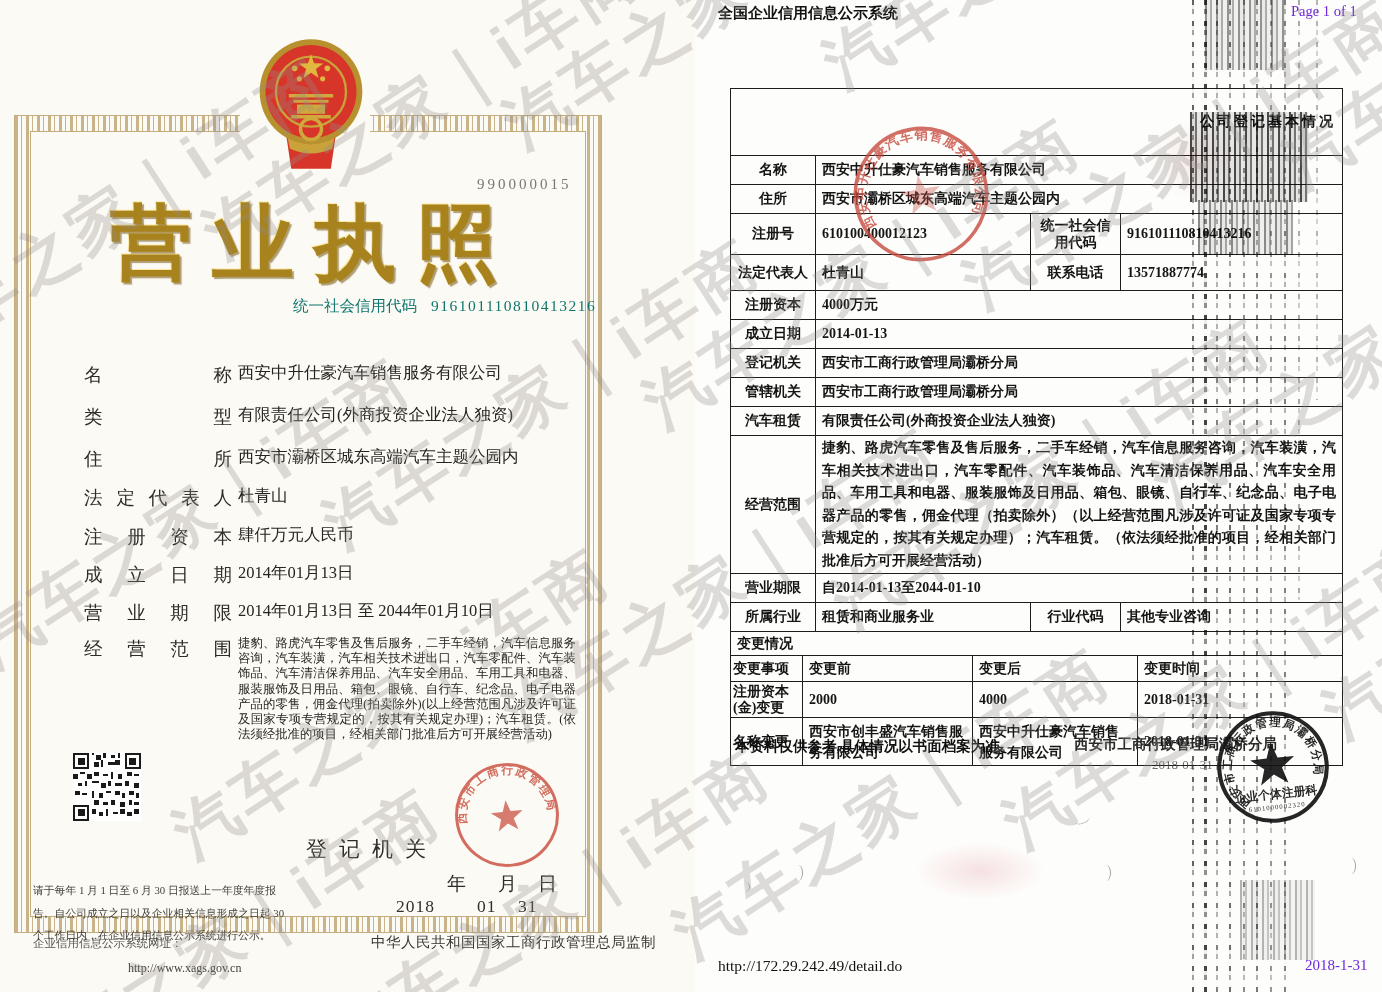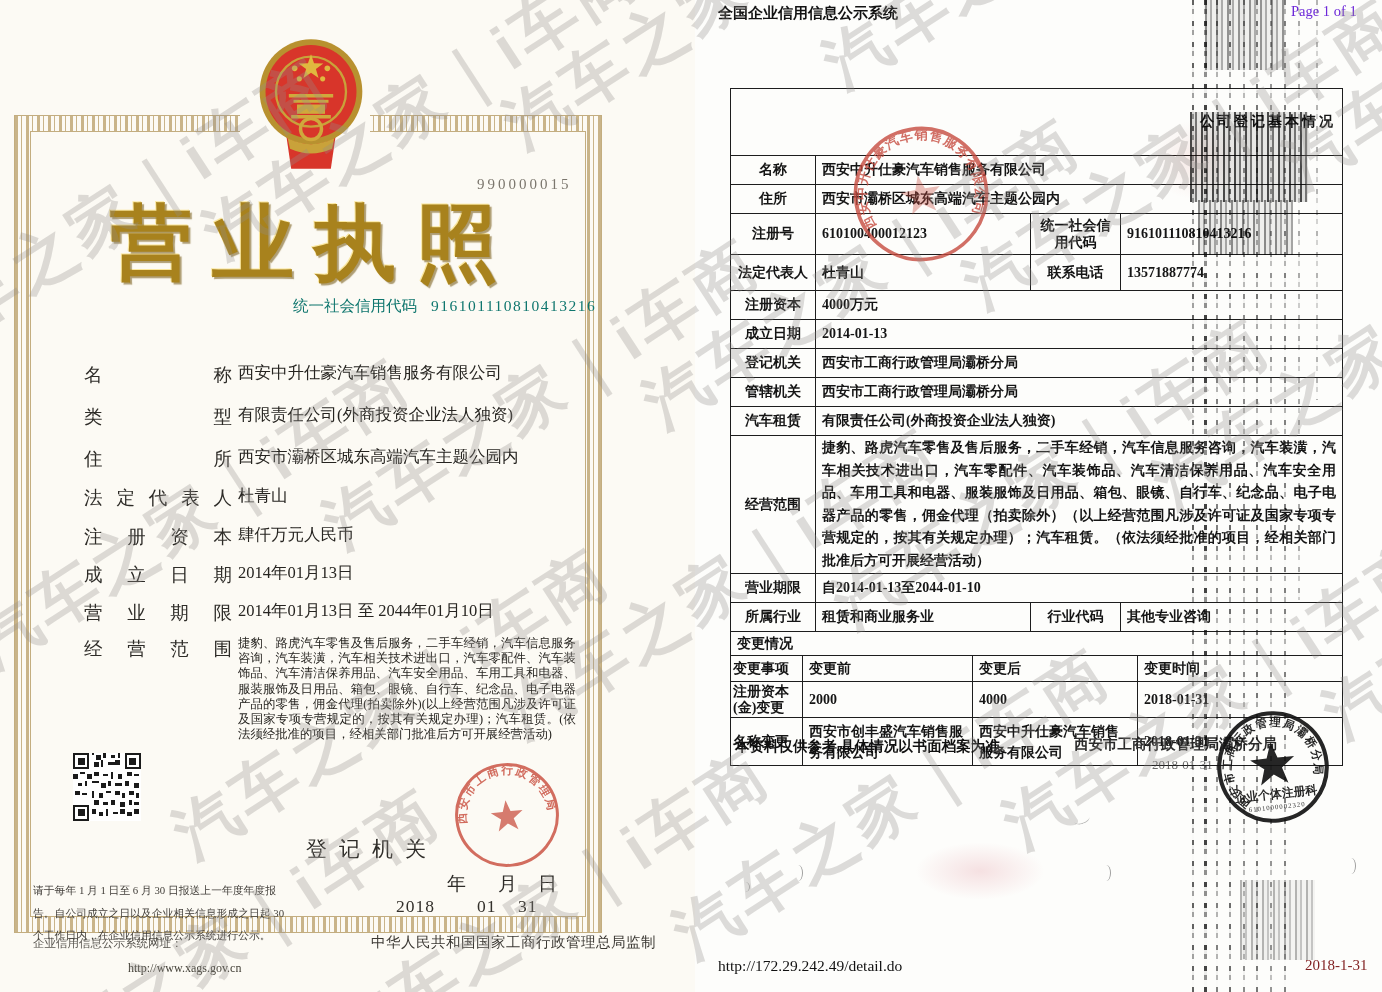--- a/index.html
+++ b/index.html
@@ -57,21 +57,21 @@
   table.rt2 td.item{padding:1px 2px;}
   tr.ch-h td{height:23px}
   tr.ch-1 td{height:33px}
   tr.ch-2 td{height:45px}
   .note{position:absolute;left:735px;top:737px;font-size:14.5px;font-weight:700;color:#101010;}
   .authority{position:absolute;left:1074px;top:735px;font-size:14.5px;font-weight:600;color:#2a2a2a;}
   .authority-date{position:absolute;left:1152px;top:757px;font-size:13px;color:#3a3a3a;opacity:.75;}
   .seal-company{position:absolute;left:845px;top:120px;width:152px;height:148px;opacity:.78;transform:rotate(-10deg);z-index:4;}
   .stamp-black{position:absolute;left:1211px;top:705px;width:124px;height:124px;opacity:.92;transform:rotate(-6deg);z-index:4;}
   .footer-url{position:absolute;left:718px;top:957px;font-size:15.5px;color:#111;}
-  .footer-date{position:absolute;left:1305px;top:957px;font-size:15px;color:#7f1d1d;text-align:center;}
+  .footer-date{position:absolute;left:1305px;top:957px;font-size:15px;color:#6d28d9;text-align:center;}
 
   
   .pen{position:absolute;width:7px;height:16px;border-right:1.6px solid #6d6d6d;border-radius:0 60% 60% 0/0 50% 50% 0;opacity:.65;}
   .smudge{position:absolute;pointer-events:none;}
 
   
   .streaks{position:absolute;inset:0;pointer-events:none;z-index:5;}
   .sline{position:absolute;top:0;height:992px;width:2px;
          background:repeating-linear-gradient(180deg,rgba(10,10,10,.85) 0 5px,rgba(10,10,10,.08) 5px 9px,rgba(10,10,10,.5) 9px 14px,rgba(10,10,10,.02) 14px 21px);}
   .sblob{position:absolute;background:

